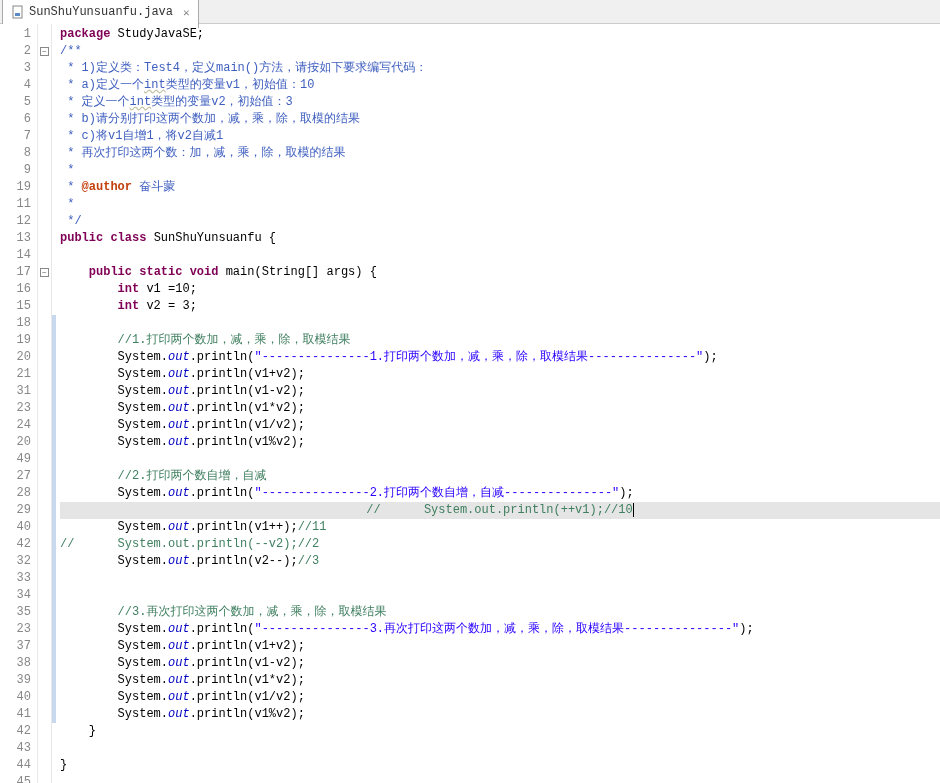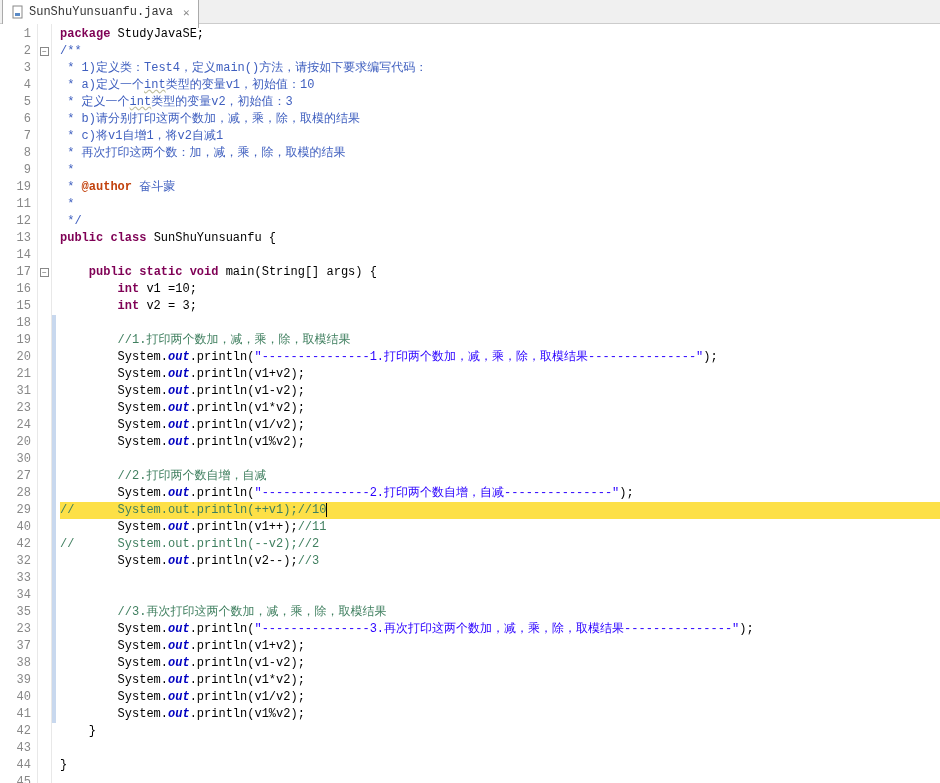--- a/index.html
+++ b/index.html
@@ -97,28 +97,29 @@
   padding-top: 2px;
   padding-left: 4px;
   white-space: pre;
   overflow: hidden;
 }
 .code-line {
   height: 17px;
   line-height: 17px;
 }
 .code-line.highlighted {
-  background: #fde047;
+  background: #e5e5e5;
+  text-align: center;
 }
 .kw { color: #7f0055; font-weight: bold; }
 .comment-green { color: #3f7f5f; }
 .comment-blue { color: #3f5fbf; }
 .underline { text-decoration: underline wavy #c0c0a0; text-decoration-skip-ink: none; }
 .string { color: #2a00ff; }
-.static-field { color: #0000c0; font-style: italic; font-weight: bold; }
+.static-field { color: #0000c0; font-style: italic; }
 .tag { color: #c2410c; font-weight: bold; }
 .cursor {
   border-right: 1px solid #000;
   animation: blink 1s step-start infinite;
 }
 @keyframes blink { 50% { border-color: transparent; } }
 </style>
 </head>
 <body>
 
@@ -155,21 +156,21 @@
       <div class="line-num">16</div>
       <div class="line-num">15</div>
       <div class="line-num">18</div>
       <div class="line-num">19</div>
       <div class="line-num">20</div>
       <div class="line-num">21</div>
       <div class="line-num">31</div>
       <div class="line-num">23</div>
       <div class="line-num">24</div>
       <div class="line-num">20</div>
-      <div class="line-num">30</div>
+      <div class="line-num">49</div>
       <div class="line-num">27</div>
       <div class="line-num">28</div>
       <div class="line-num">29</div>
       <div class="line-num">40</div>
       <div class="line-num">42</div>
       <div class="line-num">32</div>
       <div class="line-num">33</div>
       <div class="line-num">34</div>
       <div class="line-num">35</div>
       <div class="line-num">23</div>

